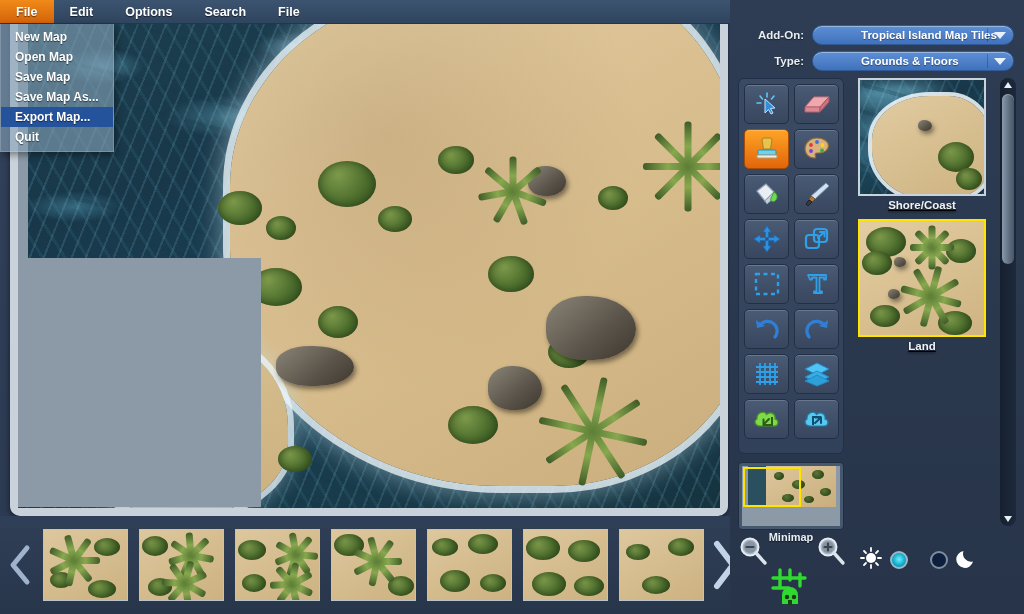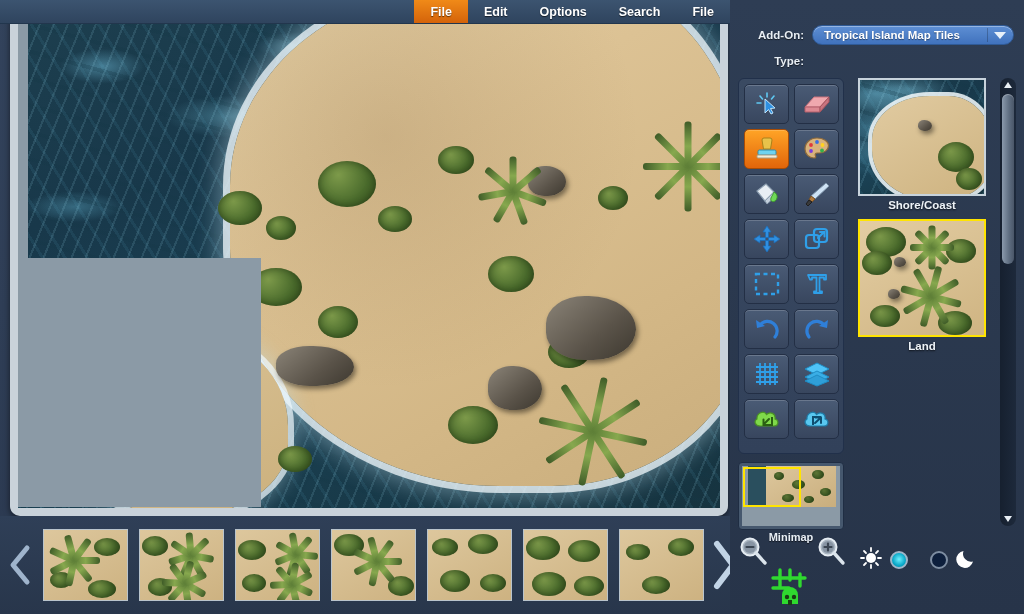--- a/index.html
+++ b/index.html
@@ -86,21 +86,20 @@
     width: 50%; height: 7px; margin-top:-3px;
     background: linear-gradient(90deg,#5e7f37,#87a84e 45%,#3f5c28);
     border-radius: 3px; transform-origin: 0 50%; }
 
   
   #menubar {
     position: absolute; left:0; top:0; width: 730px; height: 24px;
     background: linear-gradient(180deg,#3c5470 0%,#2f445e 100%);
     display:flex; align-items:stretch; z-index: 40;
     border-bottom: 1px solid #22364d;
-    justify-content: flex-end;
   }
   .menu-title {
     padding: 0 16px; display:flex; align-items:center;
     color:#ffffff; font-size:12.5px; font-weight:bold;
     text-shadow: 0 1px 1px rgba(0,0,0,.6); cursor:default;
   }
   .menu-title.active {
     background: linear-gradient(180deg,#f08a18 0%,#d4630a 100%);
   }
   #menu-dropdown {
@@ -144,20 +143,21 @@
   .sel-row { display:flex; align-items:center; height:22px; margin: 0 10px; }
   #addon-row { position:absolute; left:0; top:24px; width:294px; }
   #type-row  { position:absolute; left:0; top:50px; width:294px; }
   .sel-label { width:72px; text-align:right; padding-right:8px;
     color:#e8eef4; font-size:11.5px; font-weight:bold; text-shadow:0 1px 1px rgba(0,0,0,.6); }
   .sel-box {
     flex:1; height:20px; border-radius:10px; position:relative; cursor:pointer;
     background: linear-gradient(180deg,#5e8fd4 0%,#4072bd 100%);
     border:1px solid #2f5a96; display:flex; align-items:center;
     box-shadow: inset 0 1px 0 rgba(255,255,255,.35);
+    padding-left: 37px;
   }
   .sel-box span.txt { padding-left:11px; color:#fff; font-size:11.5px; font-weight:bold;
     text-shadow:0 1px 1px rgba(0,0,0,.45); white-space:nowrap; overflow:hidden; }
   .sel-box .caret { position:absolute; right:7px; top:50%; margin-top:-3px;
     width:0;height:0;border-left:6px solid transparent;border-right:6px solid transparent;
     border-top:7px solid #e9f1fa; }
   .sel-box .divider { position:absolute; right:25px; top:2px; bottom:2px; width:1px;
     background: rgba(0,0,0,.22); }
 
   
@@ -190,21 +190,21 @@
   }
   #minimap-inner { position:relative; width:100%; height:100%; background:#8b9aa6; overflow:hidden;}
   #mm-view { position:absolute; left:1px; top:1px; width:58px; height:40px;
     border:2px solid #ffe400; }
   #minimap-label { position:absolute; left:8px; top:531px; width:106px; text-align:center;
     color:#e7eef5; font-size:11px; font-weight:bold; text-shadow:0 1px 1px rgba(0,0,0,.6); }
   .magnifier { position:absolute; cursor:pointer; }
 
   
   #cat-col { position:absolute; left:122px; top:78px; width:140px; }
-  .cat-item { margin-bottom:6px; }
+  .cat-item { margin-bottom:6px;text-decoration:underline; }
   .cat-thumb {
     width:128px; height:118px; border:2px solid #c8d3dc; overflow:hidden; position:relative;
     cursor:pointer; margin:0 auto;
   }
   .cat-thumb.selected { border-color:#ffe400; }
   .cat-label { text-align:center; color:#eef3f8; font-size:11.5px; font-weight:bold;
     text-shadow:0 1px 2px rgba(0,0,0,.7); margin-top:3px; margin-bottom:8px; }
 
   
   #cat-scroll { position:absolute; right:8px; top:78px; width:16px; height:448px;
@@ -300,20 +300,28 @@
   </div>
 
   <div id="menubar">
     <div class="menu-title active">File</div>
     <div class="menu-title">Edit</div>
     <div class="menu-title">Options</div>
     <div class="menu-title">Search</div>
     <div class="menu-title">File</div>
   </div>
 
+  <div id="menu-dropdown">
+    <div class="menu-item">New Map</div>
+    <div class="menu-item">Open Map</div>
+    <div class="menu-item">Save Map</div>
+    <div class="menu-item">Save Map As...</div>
+    <div class="menu-item hover">Export Map...</div>
+    <div class="menu-item">Quit</div>
+  </div>
 
   <div id="filmstrip">
     <div class="chev left">
       <svg width="26" height="42" viewBox="0 0 26 42">
           <path d="M20 4 L6 21 L20 38" fill="none" stroke="currentColor" stroke-width="5" stroke-linecap="round" stroke-linejoin="round"></path>
         </svg>
     </div>
     <div id="strip-tiles">
       <div class="strip-tile">
         <div class="foliage" style="left:6px;top:42px;width:22px;height:16px"></div>
@@ -421,20 +429,25 @@
         <span class="txt">Tropical Island Map Tiles</span>
         <span class="divider"></span>
         <span class="caret"></span>
       </div>
     </div>
   </div>
 
   <div id="type-row">
     <div class="sel-row">
       <div class="sel-label">Type:</div>
+      <div class="sel-box">
+        <span class="txt">Grounds &amp; Floors</span>
+        <span class="divider"></span>
+        <span class="caret"></span>
+      </div>
     </div>
   </div>
 
   <div id="toolpanel">
 
     <div class="tool">
       <svg width="26" height="26" viewBox="0 0 26 26">
           <g stroke="#5fc9f3" stroke-width="1.6" stroke-linecap="round">
             <path d="M13 2v4M6 5l2.5 3M20 5l-2.5 3M3 12h4"></path>
           </g>

